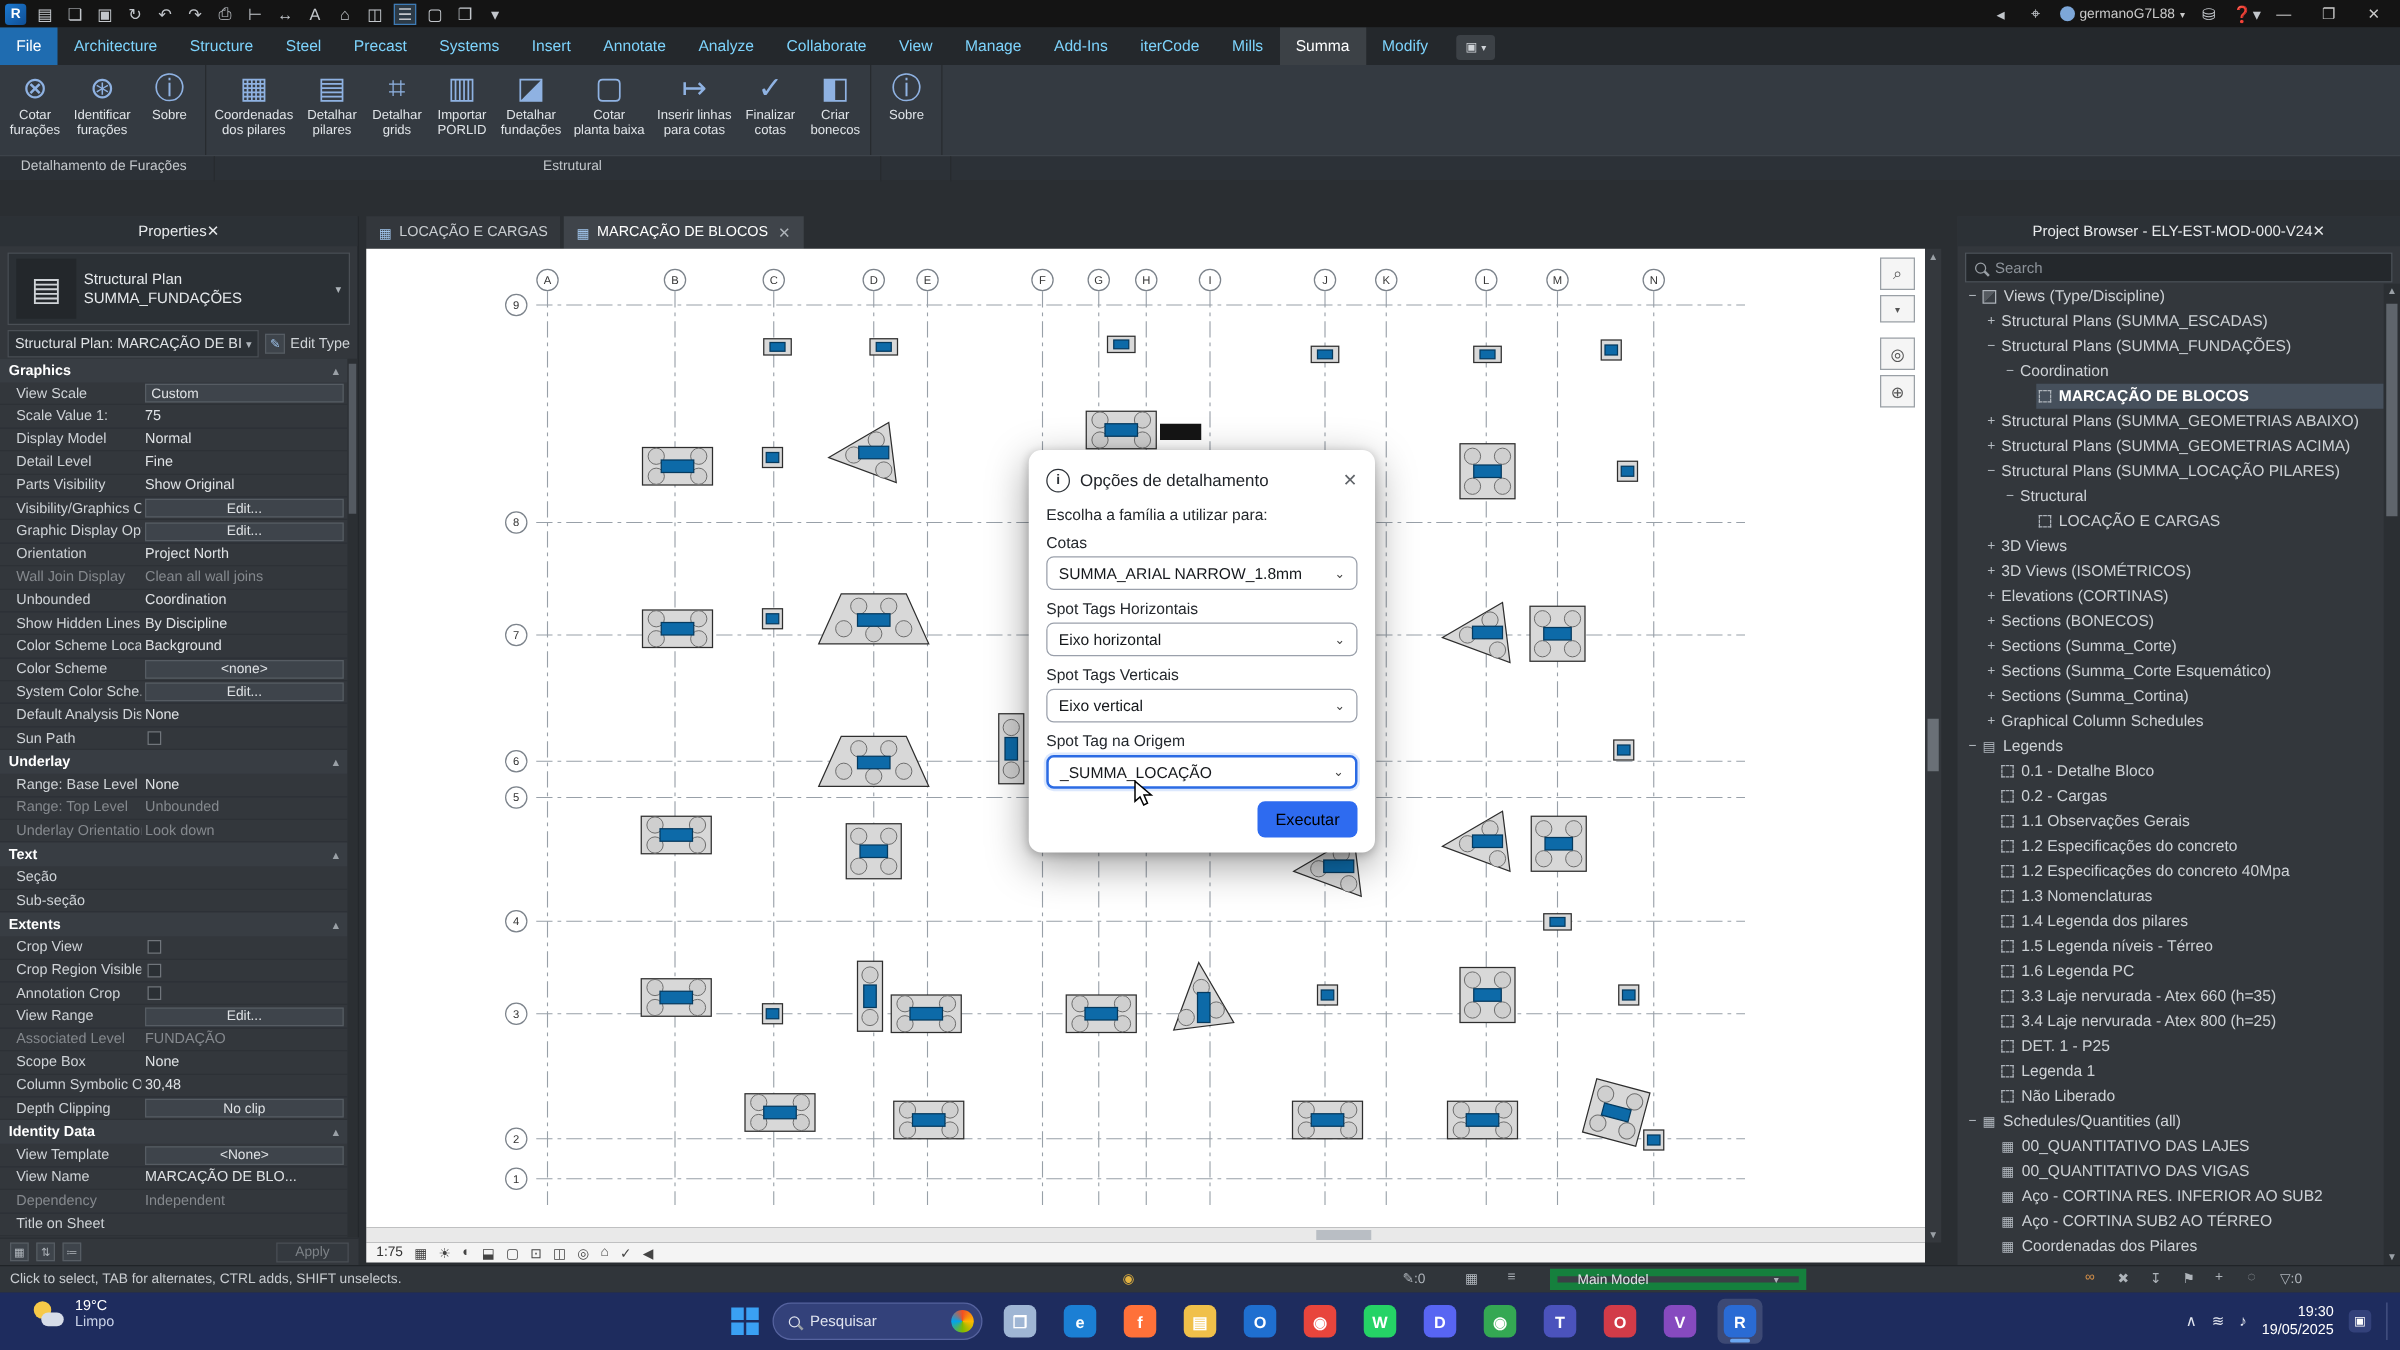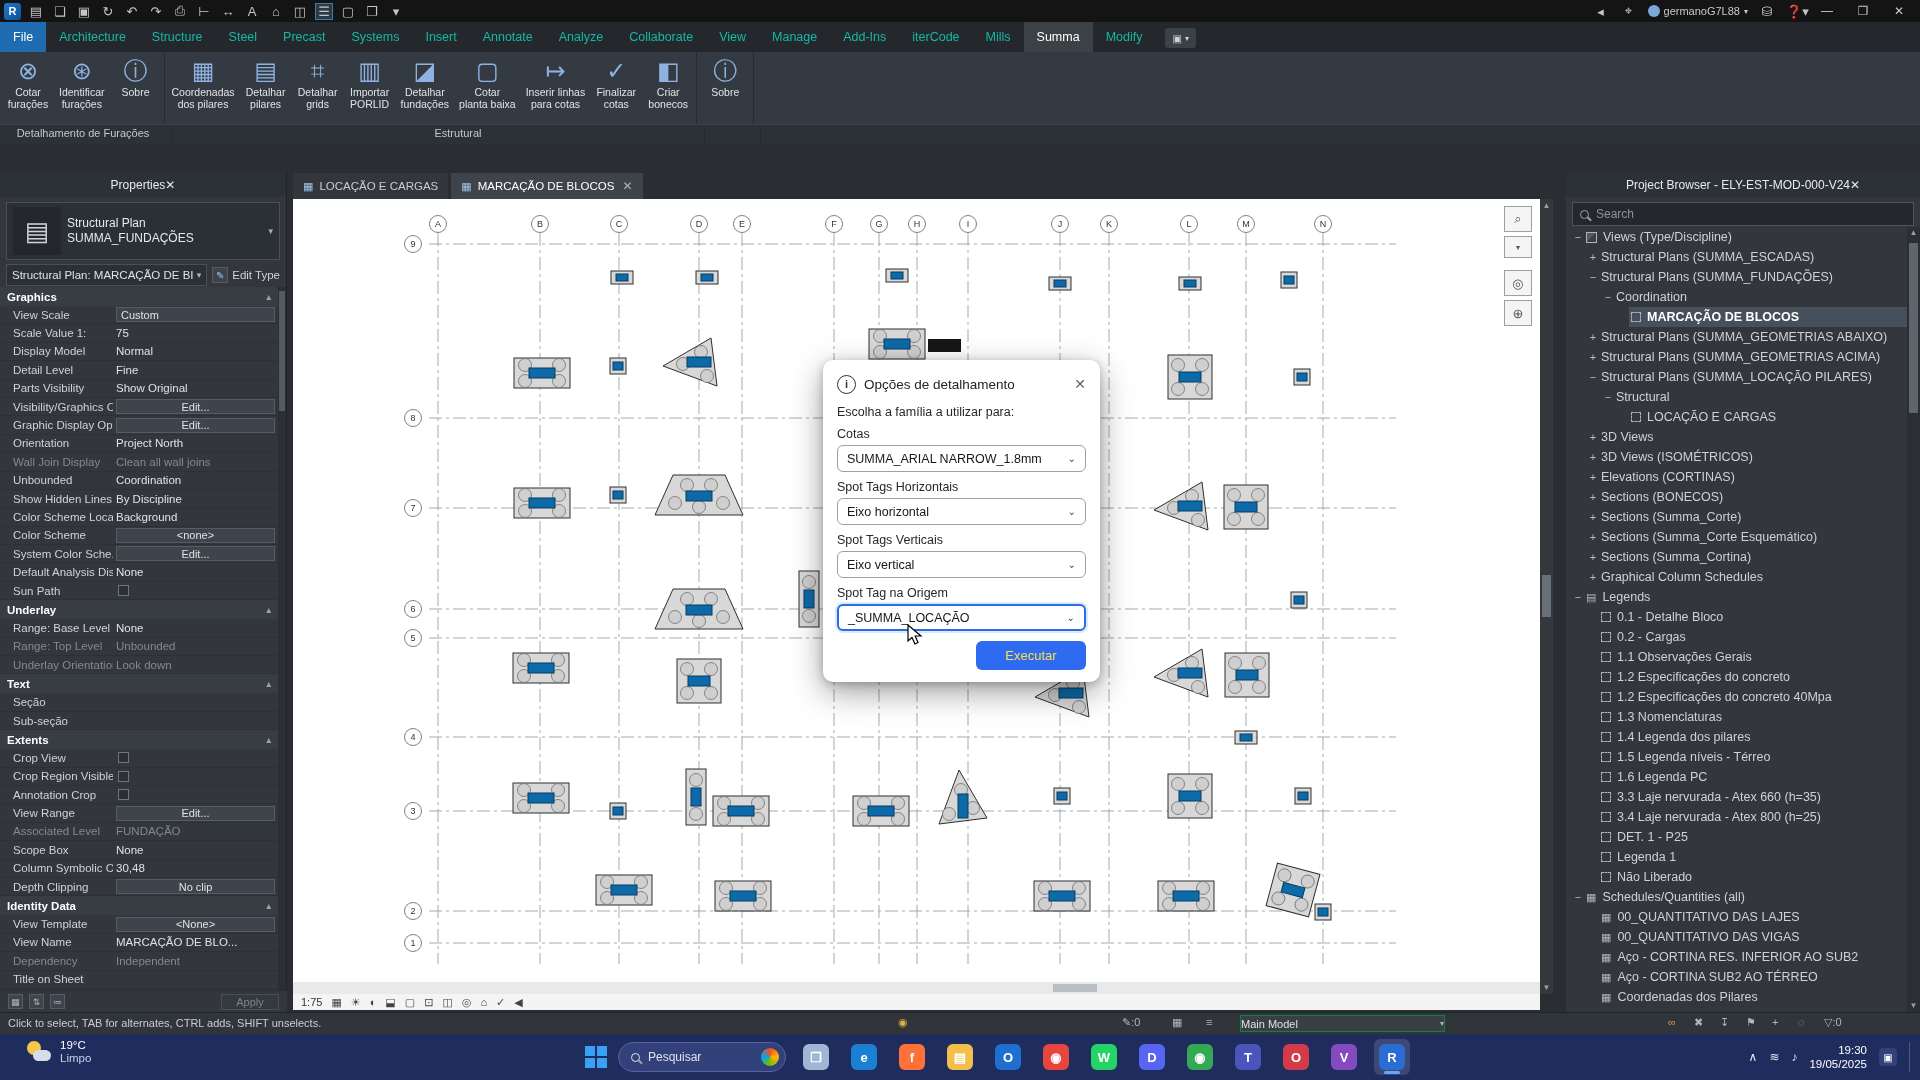--- a/index.html
+++ b/index.html
@@ -9,21 +9,21 @@
   #qat{display:flex;align-items:center;gap:6px;padding-left:4px}
   .qat-ic{width:18px;text-align:center;font-size:13px;color:#c2c6cb}
   .rlogo{width:17px;height:17px;border-radius:3px;background:linear-gradient(135deg,#1c79d0,#0f4f96);color:#fff;font-weight:bold;font-size:11px;display:flex;align-items:center;justify-content:center}
   #tb-title{position:absolute;left:50%;transform:translateX(-50%);top:0;height:22px;display:flex;align-items:center;font-size:11px;color:#d6d6d6;white-space:nowrap}
   .redact{display:inline-block;width:38px;height:11px;background:#3a3f45;border:1px solid #565b61;margin:0 4px}
   #tb-right{position:absolute;right:0;top:0;height:22px;display:flex;align-items:center;gap:10px;padding-right:8px;color:#c9c9c9}
   .winbtn{width:26px;text-align:center;font-size:12px}
   .avatar{width:12px;height:12px;border-radius:50%;background:#7da7d9;display:inline-block}
   
   #tabrow{position:absolute;left:0;top:22px;width:1920px;height:30px;background:#24282c;display:flex;align-items:flex-end}
-  .rtab{padding:7px 13px;font-size:12.5px;color:#14b8a6;height:30px;display:flex;align-items:center}
+  .rtab{padding:7px 13px;font-size:12.5px;color:#7dd3fc;height:30px;display:flex;align-items:center}
   .rtab.file{background:#1f6cb0;color:#fff}
   .rtab.active{background:#3c4146;color:#fff}
   .rtab-extra{display:flex;align-items:center;gap:3px;margin-left:10px;background:#3c4146;border-radius:3px;padding:2px 7px;height:20px;margin-bottom:4px;color:#cfd3d7;font-size:10px}
   
   #ribbon{position:absolute;left:0;top:52px;width:1920px;height:72px;background:#343a41;display:flex}
   .rgroup{display:flex;border-right:1px solid #272b2f;padding:2px 2px}
   .rbtn{min-width:52px;padding:2px 5px;display:flex;flex-direction:column;align-items:center;justify-content:flex-start;gap:1px}
   .rbtn .ic{font-size:24px;line-height:30px;color:#8fb2e2}
   .rbtn .lb{font-size:10.5px;line-height:11.5px;color:#e0e4e8;text-align:center;white-space:nowrap}
   #captions{position:absolute;left:0;top:124px;width:1920px;height:20px;background:#2c3137;border-top:1px solid #3d434a;font-size:11px;color:#c3c7cb}
@@ -77,21 +77,21 @@
   #dialog{position:absolute;left:823px;top:360px;width:277px;height:322px;background:#fff;border-radius:10px;box-shadow:0 10px 32px rgba(0,0,0,.38),0 2px 8px rgba(0,0,0,.22);padding:10px 14px 12px 14px;color:#1b1f24}
   .dlg-title{display:flex;align-items:center;gap:8px;height:28px}
   .dlg-i{width:19px;height:19px;border:1.6px solid #2d3238;border-radius:50%;display:flex;align-items:center;justify-content:center;font-size:11px;font-weight:bold;color:#2d3238}
   .dlg-title .t{font-size:13.5px;color:#202328;flex:1}
   .dlg-title .x{color:#5f6368;font-size:14px}
   .dlg-intro{font-size:12.5px;margin:7px 0 2px 0;color:#24282d}
   .fld-l{font-size:12.5px;margin-top:8px;color:#24282d}
   .fld-s{margin-top:4px;height:27px;border:1px solid #9aa0ab;border-radius:6px;display:flex;align-items:center;justify-content:space-between;padding:0 9px;font-size:12.5px;color:#15181c;background:#fff}
   .fld-s .ch{color:#444;font-size:10px}
   .fld-s.focus{border:2px solid #2b6be4;box-shadow:0 0 0 2px rgba(59,130,246,.18)}
-  #dlg-exec{position:absolute;right:14px;bottom:12px;width:110px;height:29px;background:#2e6bf0;color:#fde047;border-radius:6px;display:flex;align-items:center;justify-content:center;font-size:13px}
+  #dlg-exec{position:absolute;right:14px;bottom:12px;width:80px;height:29px;background:#2e6bf0;color:#000000;border-radius:6px;display:flex;align-items:center;justify-content:center;font-size:13px}
   
   #browser{position:absolute;left:1566px;top:173px;width:354px;height:839px;background:#33373c;color:#ced2d6}
   #bsearch{margin:5px 6px;height:24px;background:#24282c;border:1px solid #4e545b;display:flex;align-items:center;gap:7px;padding:0 7px;color:#8d939a;font-size:12px}
   .mag{width:9px;height:9px;border:1.6px solid #9aa0a6;border-radius:50%;position:relative;flex:none}
   .mag::after{content:"";position:absolute;width:5px;height:1.6px;background:#9aa0a6;transform:rotate(45deg);right:-4px;bottom:-2px}
   #tree{position:absolute;top:54px;bottom:0;left:0;right:13px;overflow:hidden;font-size:12.5px}
   .trow{height:20px;display:flex;align-items:center;white-space:nowrap}
   .texp{width:12px;text-align:center;color:#b6bcc2;font-size:11px;flex:none}
   .thl{display:flex;align-items:center;gap:6px;padding:0 6px 0 2px;height:20px}
   .thl.sel{background:#46505c;color:#fff;font-weight:bold;flex:1}
@@ -99,21 +99,21 @@
   .ti-cube{width:11px;height:11px;border:1px solid #aeb4bb;background:linear-gradient(135deg,#555a60 50%,#3a3f45 50%)}
   .ti-view{width:10px;height:10px;border:1px dashed #aeb4bb}
   .ti-glyph{color:#aeb4bb;font-size:11px}
   #bscroll{position:absolute;right:0;top:54px;bottom:0;width:13px;background:#2b2f33}
   #bscroll .arr{position:absolute;left:0;width:13px;height:12px;color:#9aa0a6;font-size:8px;text-align:center;line-height:12px}
   #bscroll .th{position:absolute;left:2px;width:9px;top:16px;height:170px;background:#5f656c}
   
   #statusbar{position:absolute;left:0;top:1012px;width:1920px;height:22px;background:#30353a;border-top:1px solid #202428;color:#c9cdd1;font-size:11px}
   #statusbar .hint{position:absolute;left:8px;top:4px}
   .st-ic{position:absolute;top:3px;color:#aeb4ba;font-size:11px}
-  #mainmodel{position:absolute;left:1240px;top:2px;width:205px;height:17px;background:#3a3f45;border:1px solid #15803d;display:flex;align-items:center;justify-content:space-between;padding:0 0;font-size:11px;color:#dfe2e5}
+  #mainmodel{position:absolute;left:1240px;top:2px;width:205px;height:17px;background:#3a3f45;border:6px solid #15803d;display:flex;align-items:center;justify-content:space-between;padding:0 16px;font-size:11px;color:#dfe2e5}
   
   #taskbar{position:absolute;left:0;top:1034px;width:1920px;height:46px;background:#1e2c5e;color:#fff}
   #weather{position:absolute;left:26px;top:5px;display:flex;align-items:center;gap:8px}
   .wicon{width:26px;height:26px;position:relative}
   .wsun{position:absolute;width:14px;height:14px;border-radius:50%;background:#f7c948;left:1px;top:2px}
   .wcloud{position:absolute;width:18px;height:11px;border-radius:7px;background:#d7dde8;left:7px;top:11px}
   #weather .wt{font-size:11.5px;line-height:13px}
   #startbtn{position:absolute;left:584px;top:11px;width:24px;height:24px;display:grid;grid-template-columns:10px 10px;grid-template-rows:10px 10px;gap:2px;place-content:center}
   #startbtn span{background:#3aa0f3}
   #searchpill{position:absolute;left:618px;top:8px;width:168px;height:30px;background:#33417a;border:1px solid #56639f;border-radius:15px;display:flex;align-items:center;gap:8px;padding:0 6px 0 12px;font-size:12px;color:#dfe3ee}

